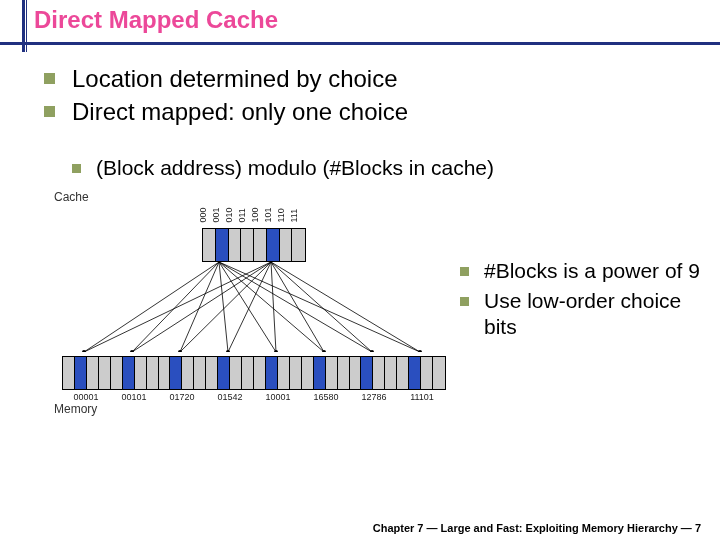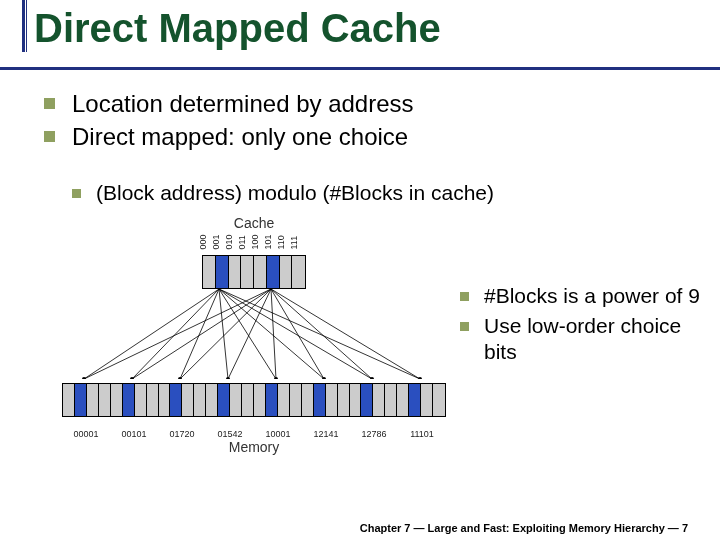--- a/index.html
+++ b/index.html
@@ -10,24 +10,24 @@
     background: #fff;
     position: relative;
     overflow: hidden;
   }
   .title-wrap {
     padding: 6px 0 0 34px;
     border-bottom: 3px solid #203080;
     margin-bottom: 6px;
   }
   .title-wrap h1 {
-    font-size: 40px;
+    font-size: 24px;
     font-weight: bold;
-    color: #14532d;
-    padding-bottom: 16px;
+    color: #ec4899;
+    padding-bottom: 8px;
   }
   .vline {
     position: absolute;
     left: 22px; top: 0; width: 3px; height: 52px;
     background: #203080;
   }
   .vline2 {
     position: absolute;
     left: 26px; top: 0; width: 1px; height: 52px;
     background: #203080;
@@ -68,22 +68,21 @@
     display: flex;
     margin-top: 8px;
   }
   .diagram {
     flex: 0 0 400px;
     padding-left: 10px;
   }
   .side { flex: 1; padding-left: 6px; padding-top: 40px; }
 
   .cache-label, .mem-label {
-    text-align: center;
-    font-size: 14px;
+    font-size: 12px;
     color: #333;
   }
   .cache-bits {
     display: flex;
     justify-content: center;
     gap: 0;
   }
   .cache-bits span {
     font-size: 9px;
     width: 13px;
@@ -114,50 +113,50 @@
     width: 12px; height: 100%;
     background: #ccc;
     border-right: 1px solid #000;
   }
   .mem-row .mcell:last-child { border-right: none; }
   .mem-row .mcell.hl { background: #2a4fbf; }
 
   .mem-addrs {
     display: flex;
     width: 384px;
-    margin: 12px auto 0;
+    margin: 2px auto 0;
     font-size: 9px;
     color: #222;
   }
   .mem-addrs span { flex: 1; text-align: center; }
 
   .lines-box { width: 400px; height: 90px; position: relative; margin: 0 auto; }
   .lines-box svg { position: absolute; inset: 0; width: 100%; height: 100%; }
 
   .footer {
     position: absolute;
-    bottom: 6px; right: 32px;
+    bottom: 6px; right: 19px;
     font-size: 11px;
     font-weight: bold;
     color: #000;
   }
 </style>
 </head>
 <body>
 
 <div class="vline"></div>
 <div class="vline2"></div>
 
 <div class="title-wrap">
   <h1>Direct Mapped Cache</h1>
 </div>
 
 <div class="content">
   <ul class="b1">
-    <li>Location determined by address</li>
+    <li>Location determined by choice</li>
     <li>
       <span>Direct mapped: only one choice</span>
       <ul class="b2">
         <li>(Block address) modulo (#Blocks in cache)</li>
       </ul>
     </li>
   </ul>
 
   <div class="diagram-row">
 
@@ -250,21 +249,21 @@
         <div class="mcell hl"></div>
         <div class="mcell"></div>
         <div class="mcell"></div>
       </div>
       <div class="mem-addrs">
         <span>00001</span>
         <span>00101</span>
         <span>01720</span>
         <span>01542</span>
         <span>10001</span>
-        <span>12141</span>
+        <span>16580</span>
         <span>12786</span>
         <span>11101</span>
       </div>
       <div class="mem-label">Memory</div>
     </div>
 
     <div class="side">
       <ul class="b2">
         <li>#Blocks is a power of 9</li>
         <li>Use low-order choice bits</li>

